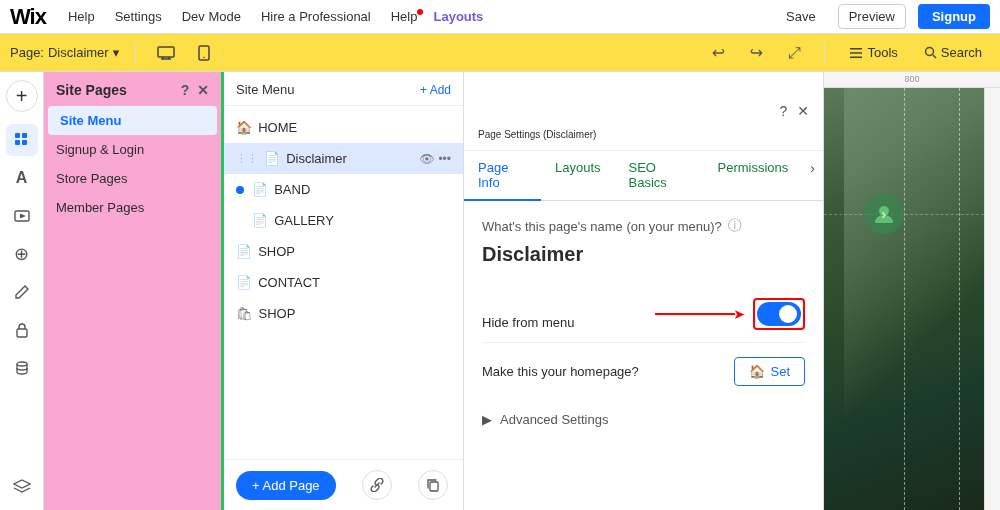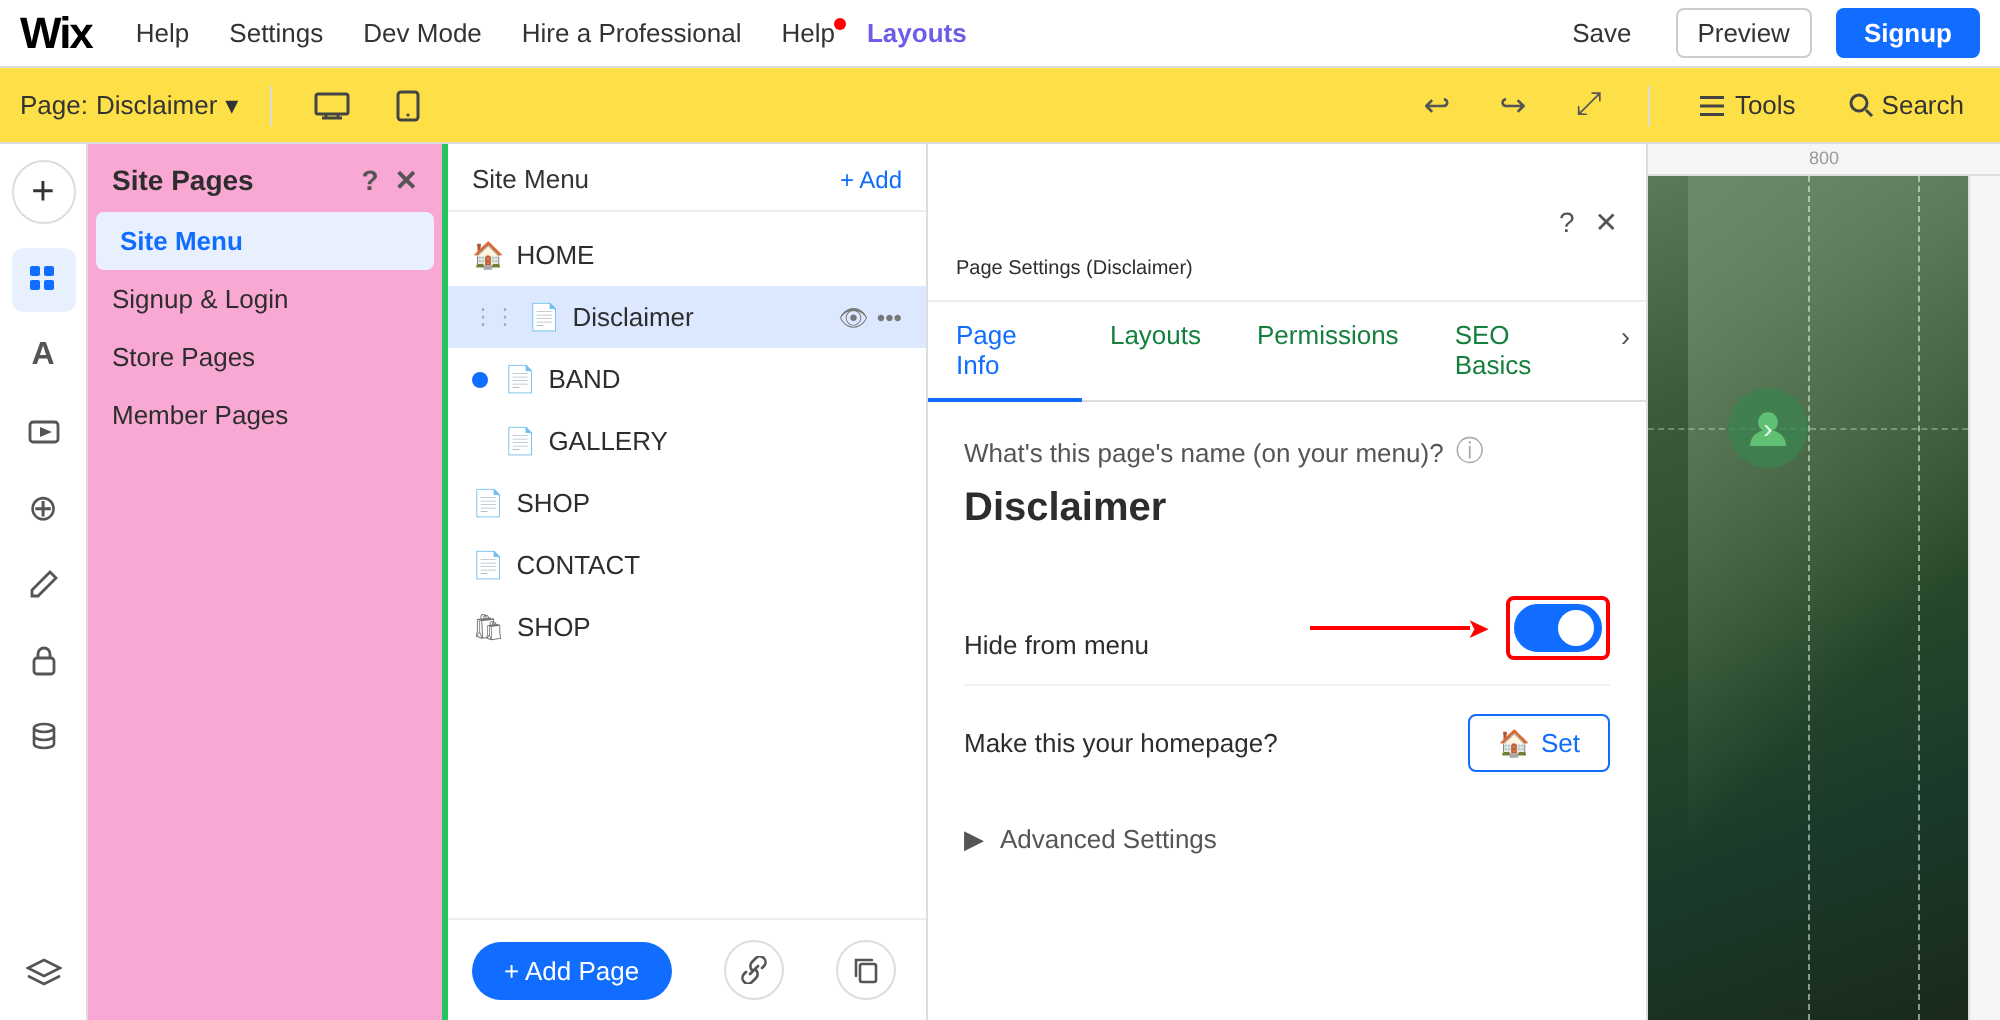--- a/index.html
+++ b/index.html
@@ -373,22 +373,22 @@
     <div class="panel-header">
       <span class="panel-header-title">Page Settings (Disclaimer)</span>
       <div class="panel-header-actions">
         <span>?</span>
         <span>✕</span>
       </div>
     </div>
     <div class="tabs">
       <div class="tab active">Page Info</div>
       <div class="tab">Layouts</div>
+      <div class="tab">SEO Basics</div>
       <div class="tab">Permissions</div>
-      <div class="tab">SEO Basics</div>
       <div class="tabs-more">›</div>
     </div>
     <div class="settings-content">
       <div class="settings-label">
         <span>What's this page's name (on your menu)?</span>
         <span class="info-icon">ⓘ</span>
       </div>
       <div class="page-name-display">Disclaimer</div>
 
       <div class="setting-row">

